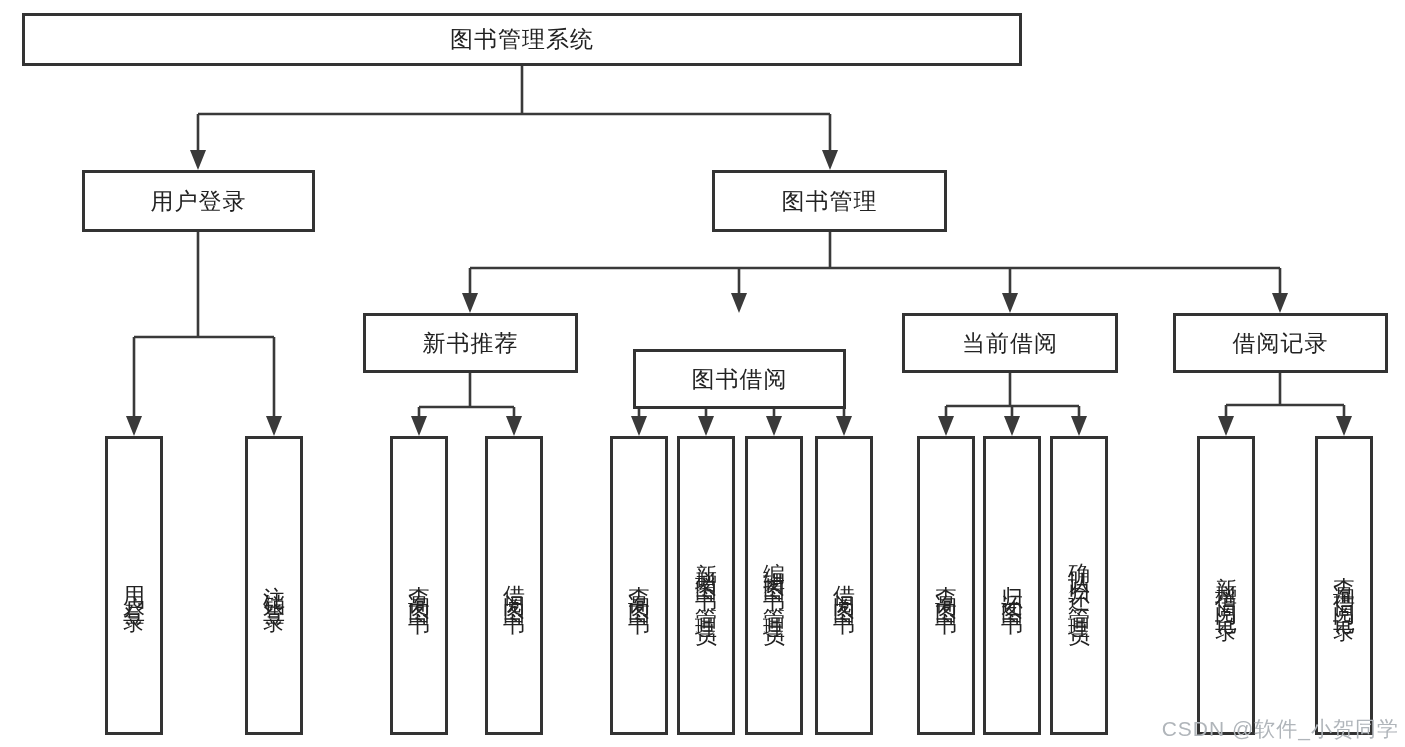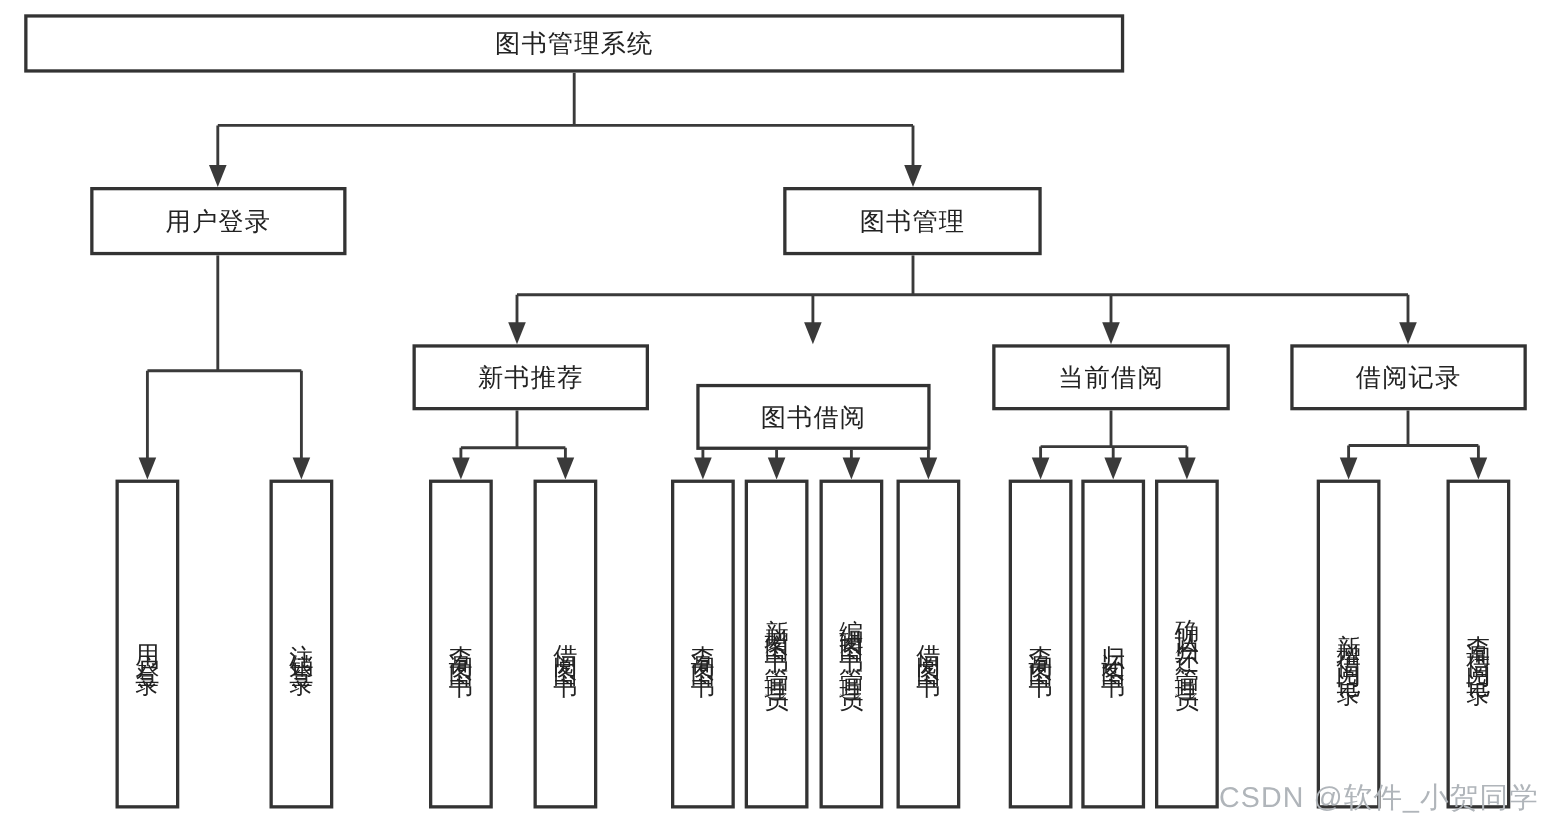--- a/index.html
+++ b/index.html
@@ -40,21 +40,21 @@
     writing-mode:vertical-rl;
     text-orientation:mixed;
     font-size:22px;
     line-height:1;
     letter-spacing:9px;
     white-space:nowrap;
   }
   .watermark{
     position:absolute;z-index:3;
     right:6px;bottom:4px;
-    font-size:26px;
+    font-size:21px;
     color:var(--watermark);
     letter-spacing:1px;
   }
 </style>
 </head>
 <body>
 
 <div class="canvas">
 
   <svg class="wires" width="1405" height="747" viewBox="0 0 1405 747">
@@ -91,21 +91,21 @@
     <span>图书管理系统</span>
   </div>
 
   <div class="hbox" style="left:82px;top:170px;width:233px;height:62px;">
     <span>用户登录</span>
   </div>
   <div class="hbox" style="left:712px;top:170px;width:235px;height:62px;">
     <span>图书管理</span>
   </div>
 
-  <div class="hbox" style="left:363px;top:313px;width:215px;height:60px;margin-left:12px;">
+  <div class="hbox" style="left:363px;top:313px;width:215px;height:60px;">
     <span>新书推荐</span>
   </div>
   <div class="hbox" style="left:633px;top:313px;width:213px;height:60px;margin-top:36px;">
     <span>图书借阅</span>
   </div>
   <div class="hbox" style="left:902px;top:313px;width:216px;height:60px;text-align:center;">
     <span>当前借阅</span>
   </div>
   <div class="hbox" style="left:1173px;top:313px;width:215px;height:60px;">
     <span>借阅记录</span>

